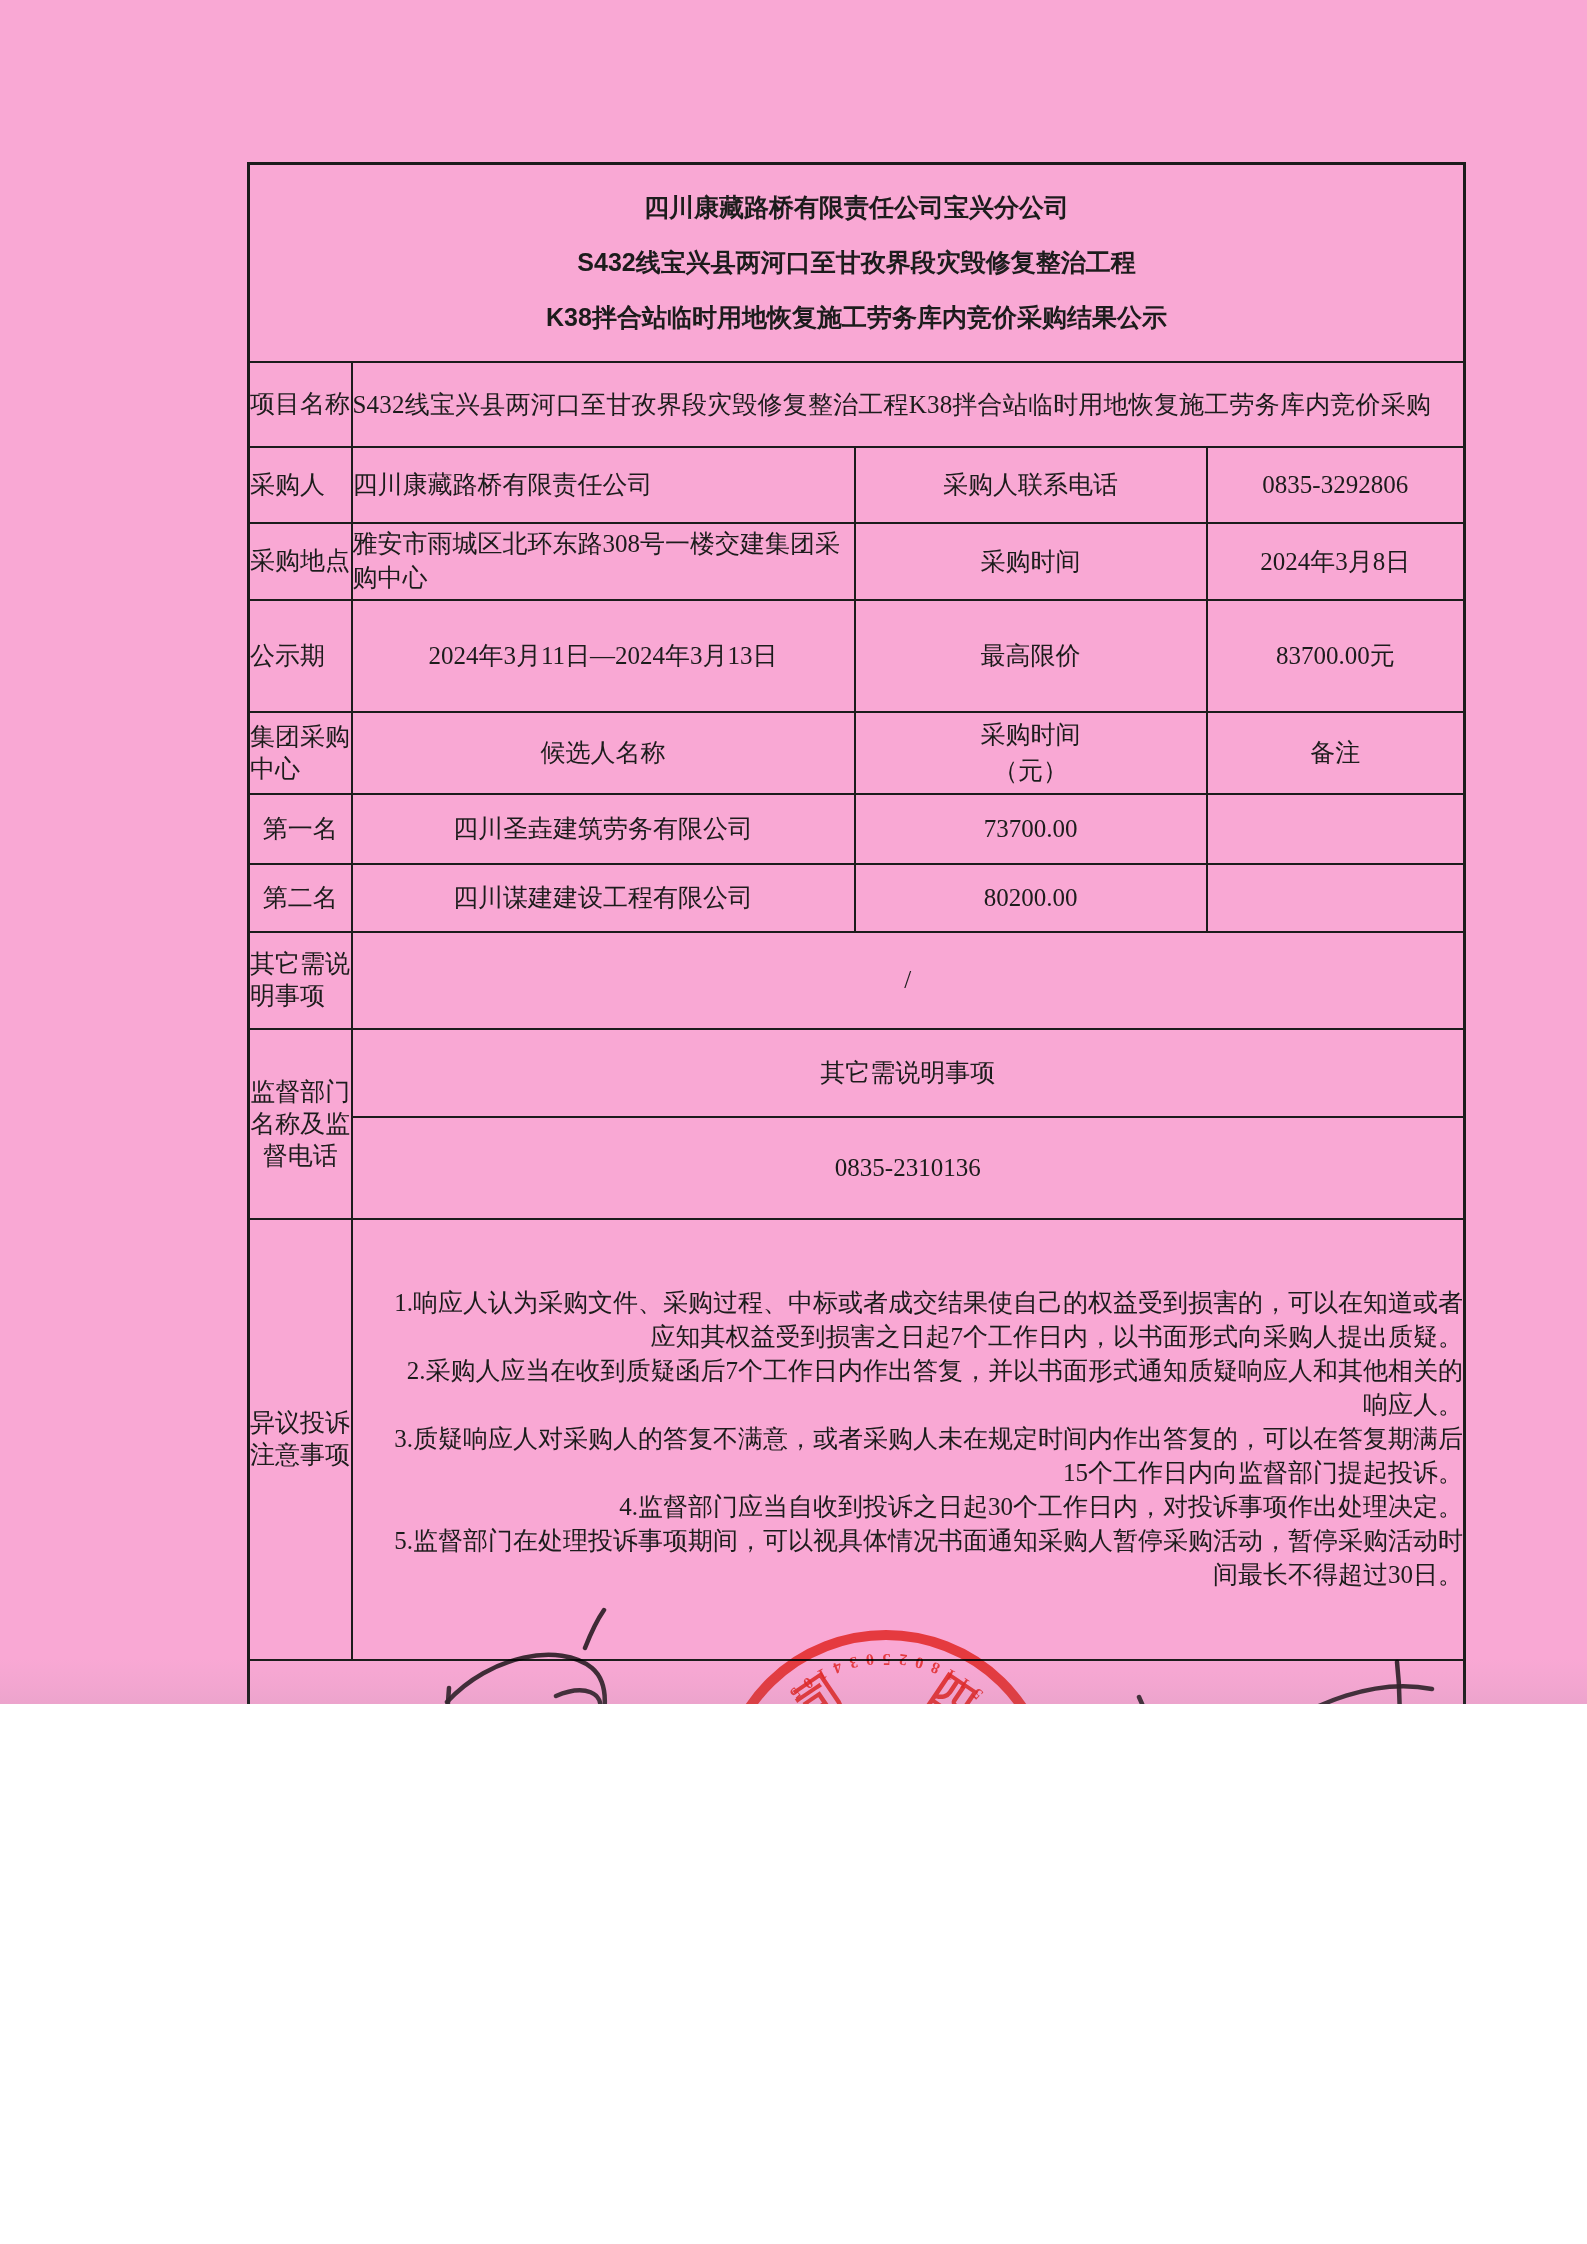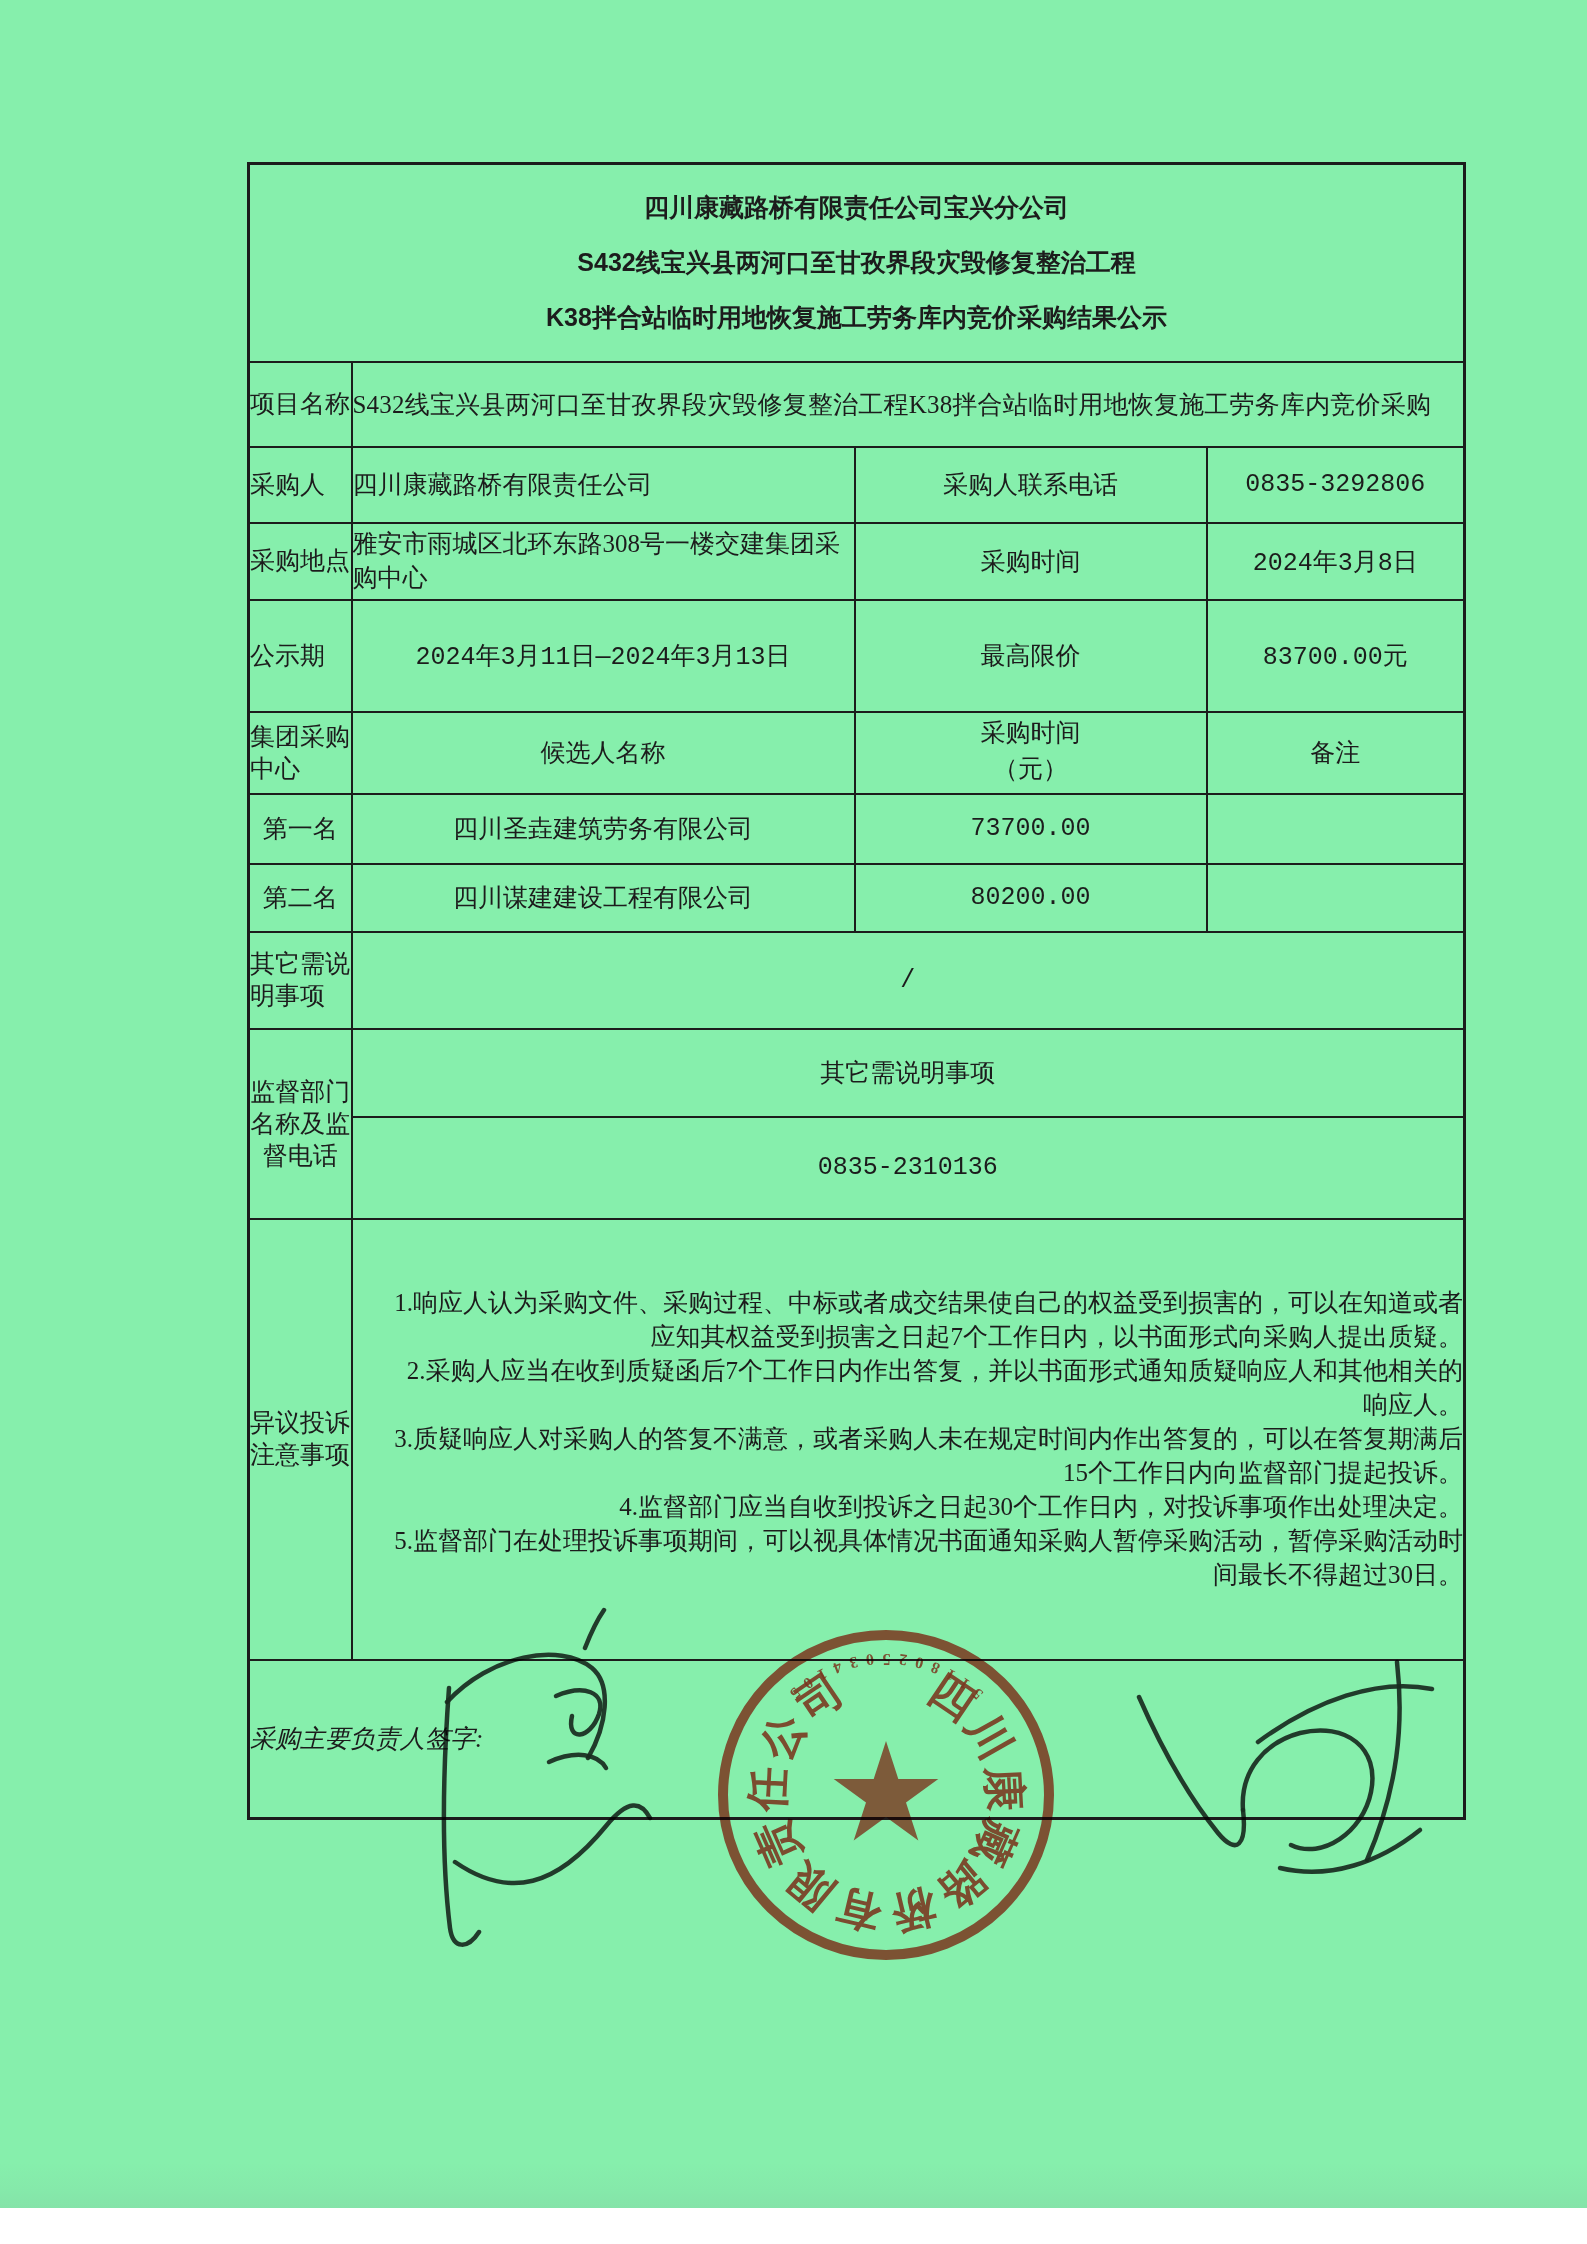--- a/index.html
+++ b/index.html
@@ -1,19 +1,19 @@
 <!DOCTYPE html>
 <html style="--stamp-red: #e8392c; --signature-ink: #2f2f2f; --table-line: #1c1c1c; --text: #1c1c1c;"><head>
 <meta charset="utf-8">
 <style>
   html,body{margin:0;padding:0;background:#ffffff;}
   .page{
     position:relative;
-    width:1587px;height:2208px;
-    background:#86efac;
+    width:1587px;height:1704px;
+    background:#f9a8d4;
     overflow:hidden;
     font-family:"Liberation Serif","DejaVu Serif",serif;
     color:var(--text,#1c1c1c);
   }
   .doc-table{
     position:absolute;left:247px;top:162px;
     border-collapse:collapse;
     table-layout:fixed;
     width:1216px;
     border:3px solid var(--table-line,#1c1c1c);
@@ -28,21 +28,21 @@
   .title-cell{
     text-align:center;
     font-family:"Liberation Sans","DejaVu Sans",sans-serif;
     font-weight:700;
     font-size:32px;
     line-height:55px;
     padding-top:6px;
   }
   .lab{ text-align:left; padding:0 8px 0 6px; line-height:32px; }
   .lab-cen{ text-align:center; padding:0 8px 0 6px; line-height:32px;border-radius:12px; }
-  .cen{ text-align:center;font-family:Liberation Mono, monospace; }
+  .cen{ text-align:center; }
   .val-left{ text-align:left; padding:0 8px 0 6px; line-height:34px; }
   .project-val{
     text-align:left; padding:0 4px 0 6px;
     font-size:24px; white-space:nowrap; letter-spacing:0.2px;
   }
   .pre{ white-space:pre-line; line-height:36px; }
   .objection-text{
     text-align:right;
     white-space:pre-wrap;
     padding:0 10px 0 12px;

